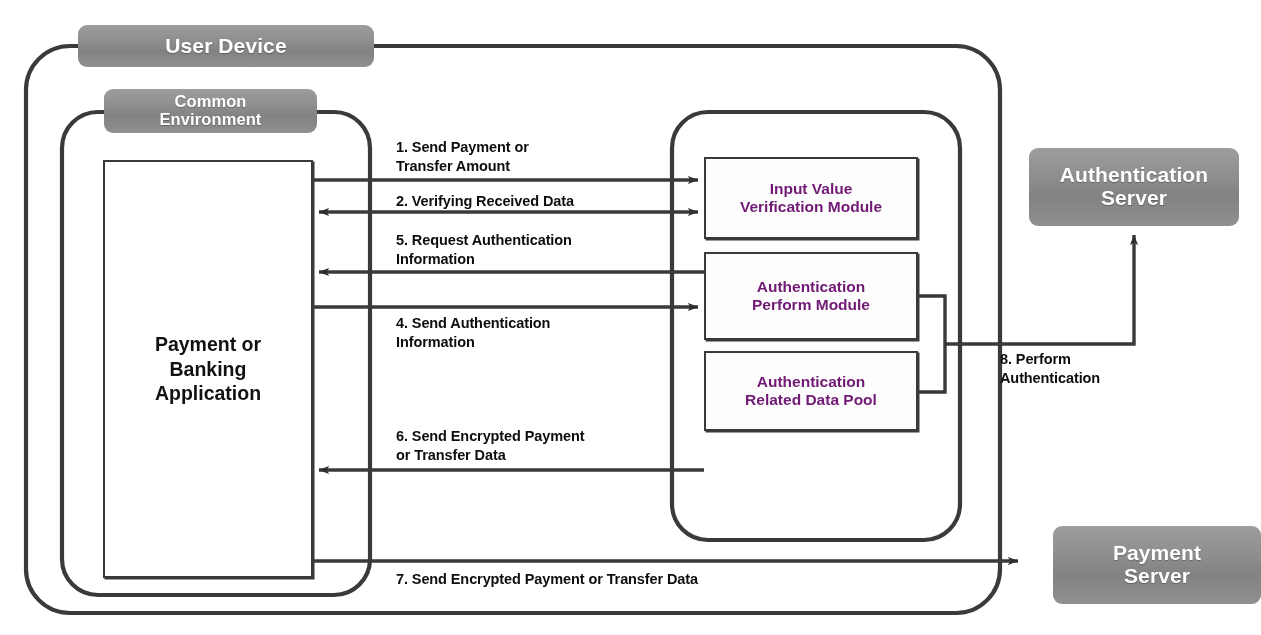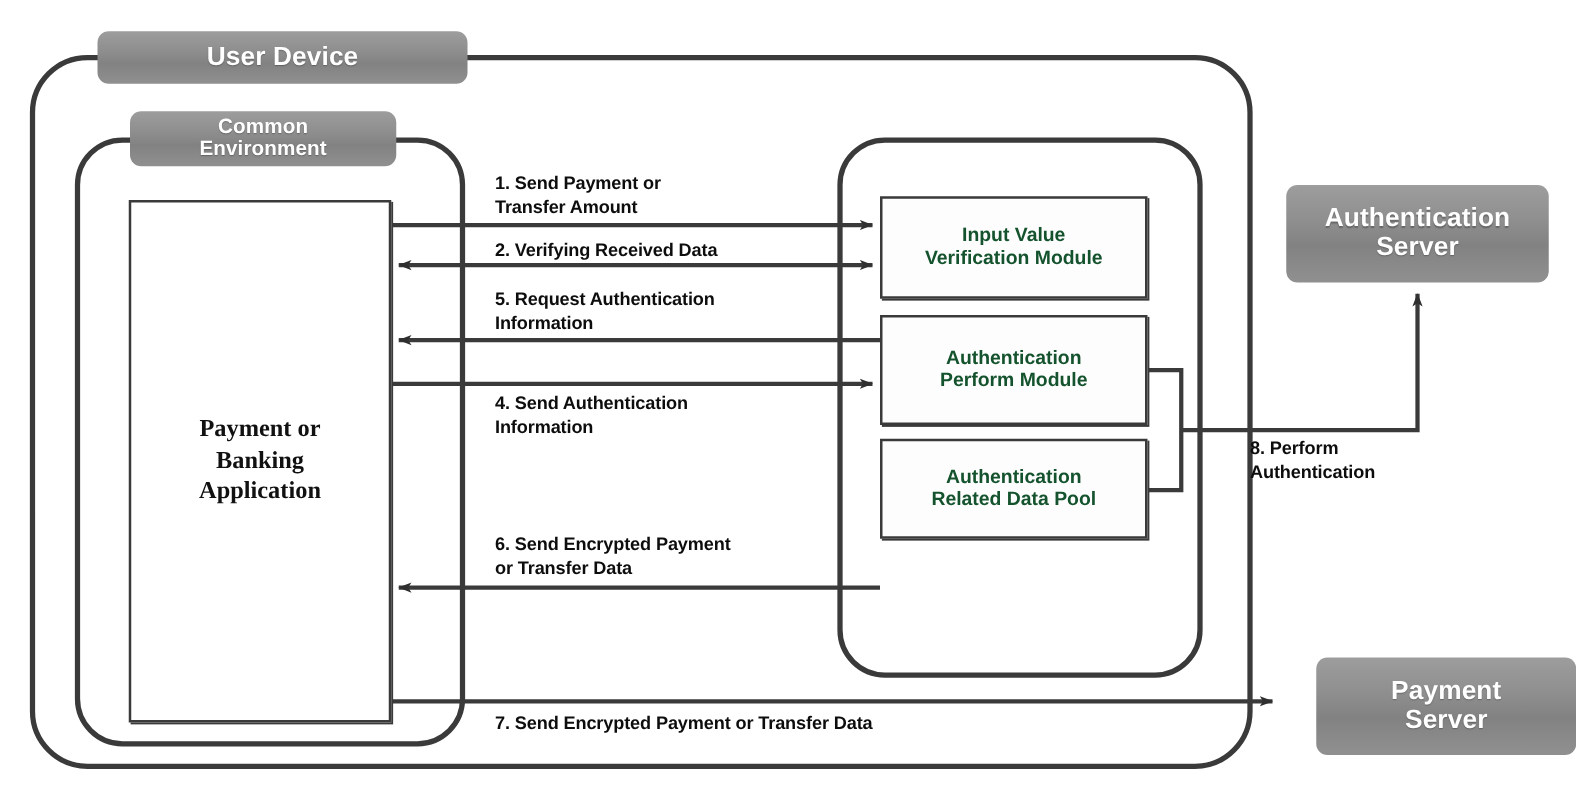--- a/index.html
+++ b/index.html
@@ -20,37 +20,36 @@
     text-shadow:0 1px 1px rgba(0,0,0,.28);
     box-sizing:border-box;
   }
   .modbox{
     position:absolute;
     background:#fdfdfd;
     border:2.5px solid #3a3a3a;
     box-shadow:1.5px 1.5px 0 #3a3a3a;
     display:flex;align-items:center;justify-content:center;
     text-align:center;
-    color:#14532d;
+    color:#701a75;
     font-weight:bold;
     line-height:1.18;
     box-sizing:border-box;
   }
   .appbox{
     position:absolute;
     background:#ffffff;
     border:2.5px solid #3a3a3a;
     box-shadow:1.5px 1.5px 0 #3a3a3a;
     display:flex;align-items:center;justify-content:center;
     text-align:center;
     color:#111;
     font-weight:bold;
     line-height:1.28;
     box-sizing:border-box;
-    font-family:Liberation Serif, serif;
   }
   .flowlabel{
     position:absolute;
     color:#0d0d0d;
     font-weight:bold;
     font-size:14.5px;
     line-height:1.32;
     white-space:pre-line;
     letter-spacing:-0.1px;
   }

